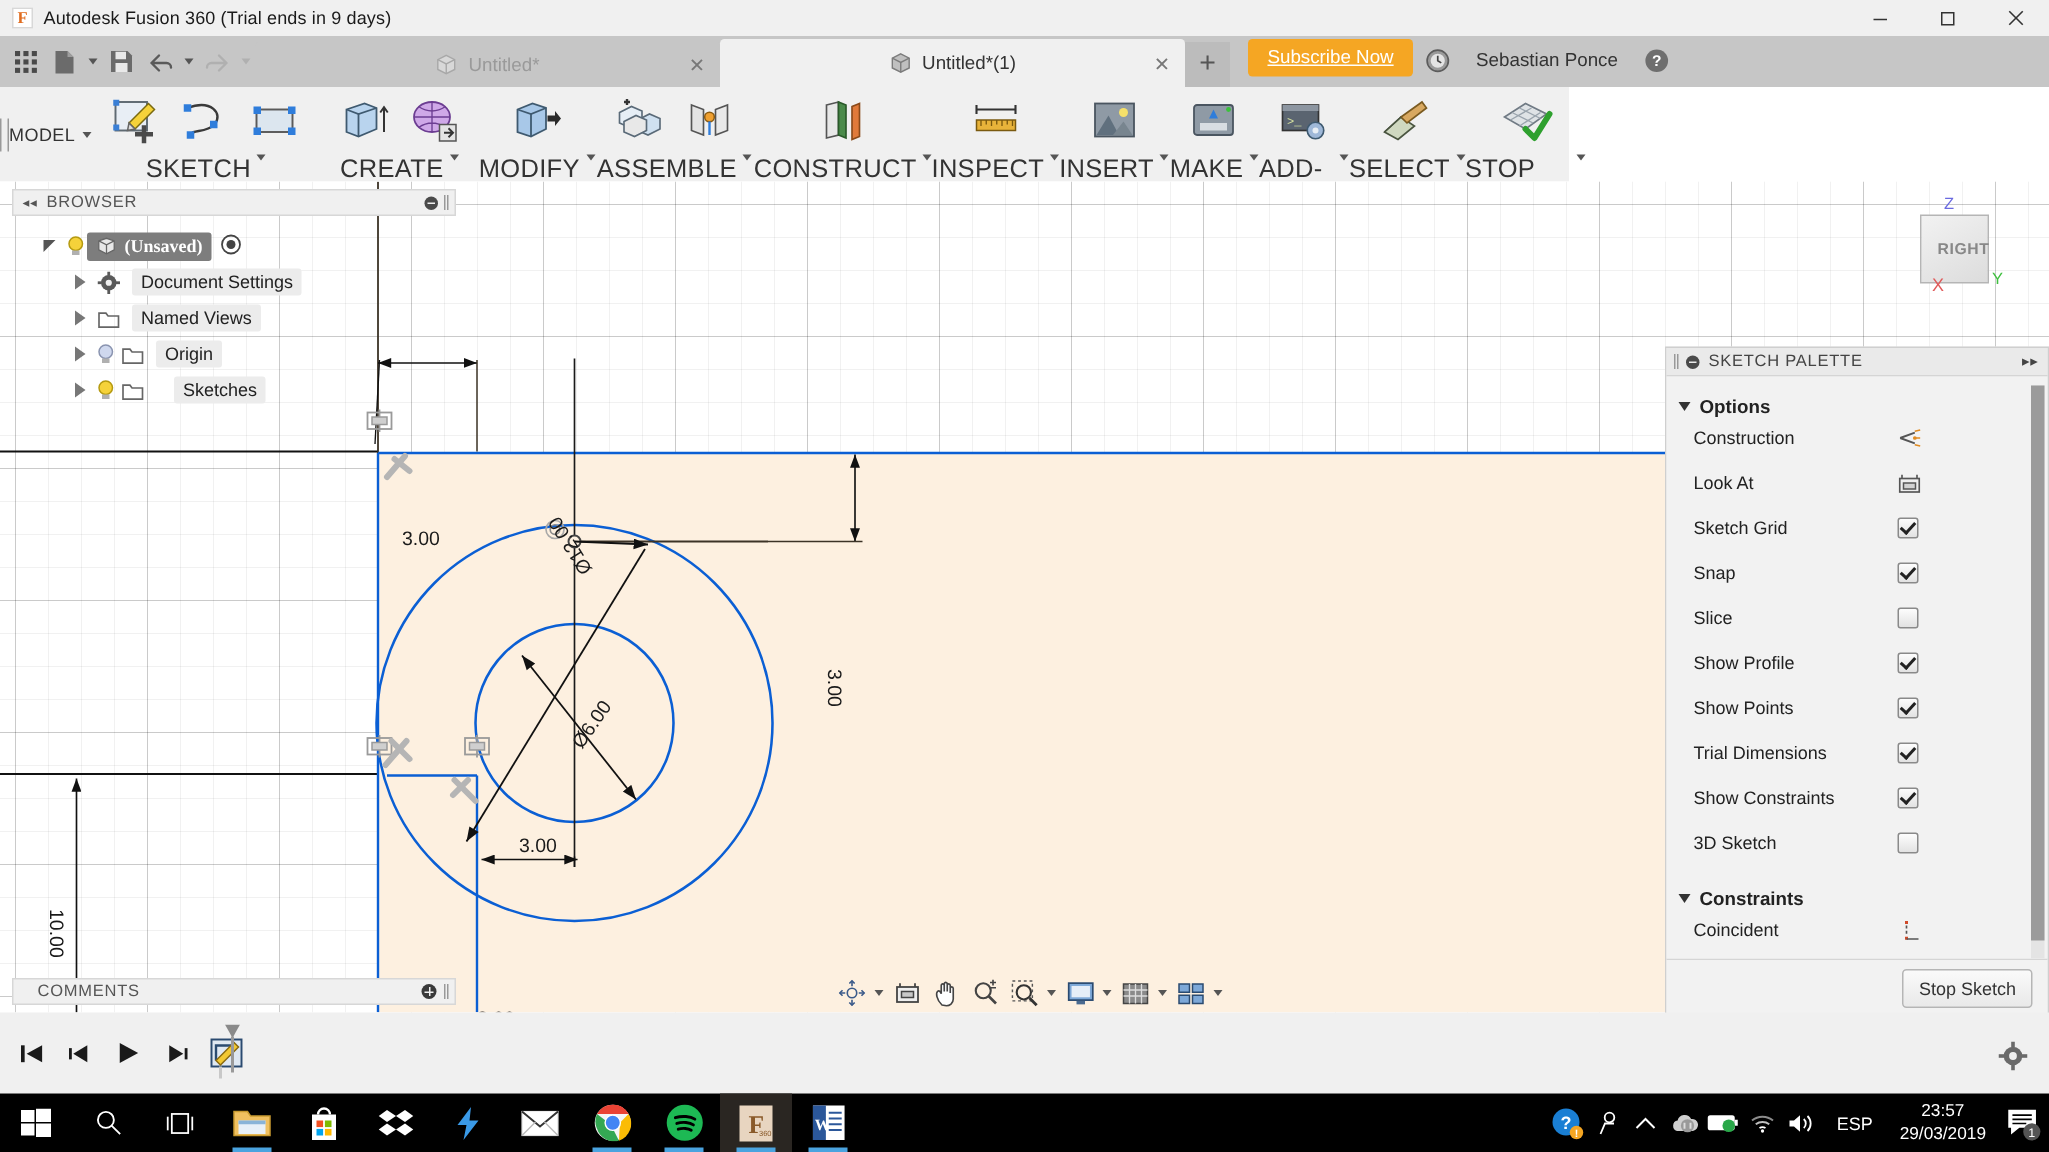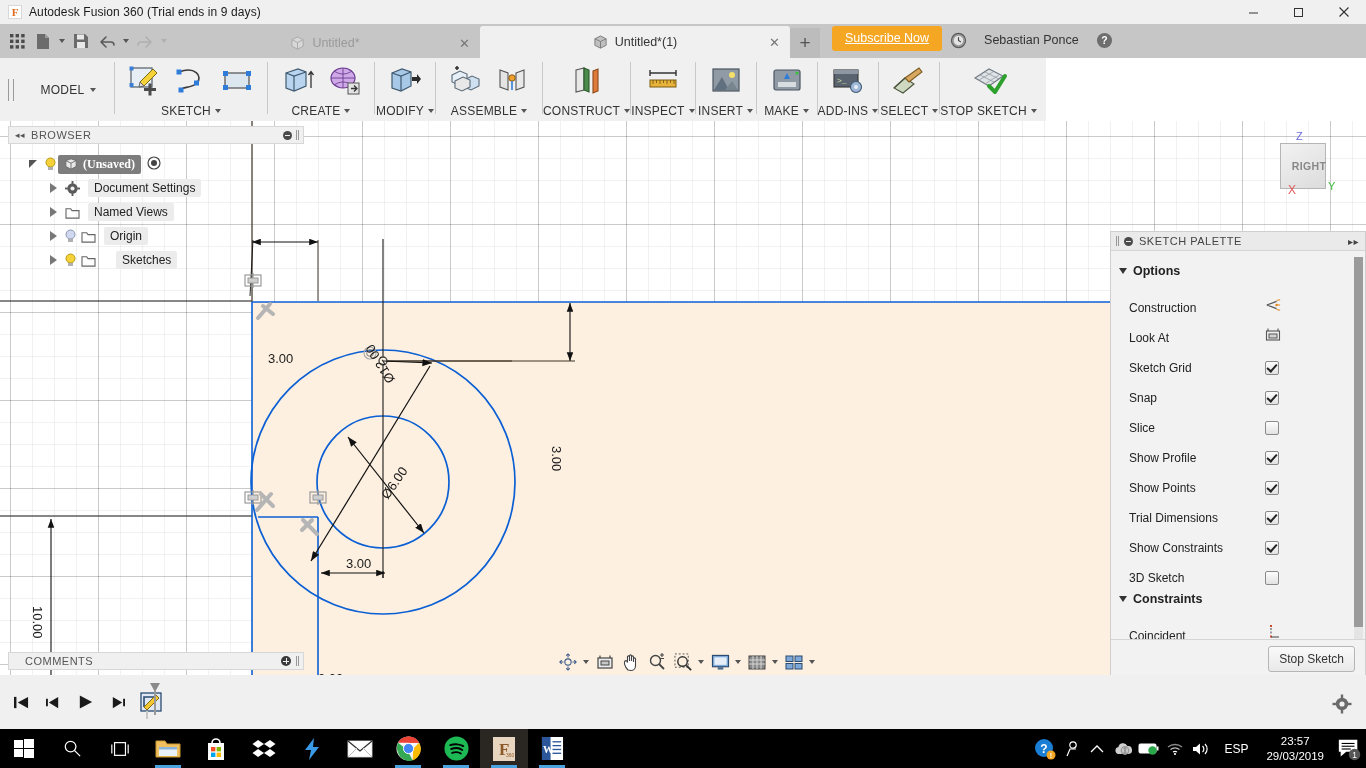--- a/index.html
+++ b/index.html
@@ -72,21 +72,21 @@
   .grip-bars { width: 6px; height: 22px; border-left: 1px solid #9a9a9a; border-right: 1px solid #9a9a9a; }
   .rb-model {
     width: 92px; height: 63px; display: flex; align-items: center; justify-content: center; gap: 5px;
     font-size: 12px; color: #333; letter-spacing: .3px;
   }
   .rb-sep { width: 1px; height: 52px; background: #c9c9c9; margin-top: 4px; }
   .rb-group { display: flex; flex-direction: column; align-items: center; height: 63px; position: relative; }
   .rb-icons { display: flex; align-items: center; height: 45px; padding: 0 8px; gap: 2px; }
   .rb-ico { width: 44px; height: 42px; display: flex; align-items: center; justify-content: center; }
   .rb-label {
-    font-size: 12px; color: #333; display: flex; align-items: center; gap: 4px;
+    font-size: 17px; color: #333; display: flex; align-items: flex-start; gap: 4px;
     height: 16px; letter-spacing: .2px;
   }
 
   
   .canvas {
     position: absolute; top: 121px; left: 0; width: 1366px; height: 554px;
     background: #ffffff; overflow: hidden;
   }
   .grid-minor, .grid-major { position: absolute; inset: 0; }
   .grid-minor {
@@ -163,21 +163,21 @@
   .ph-dot { width: 9px; height: 9px; border-radius: 50%; background: #4a4a4a; position: relative; margin-right: 6px;}
   .ph-dot::after { content:''; position:absolute; left:2px; top:4px; width:5px; height:1px; background:#eaeaea; }
   .ph-expand { margin-left: auto; padding-right: 6px; font-size: 10px; color: #444; }
   .pal-body { flex: 1; overflow: hidden; position: relative; background: #f2f2f2; padding-top: 6px;}
   .pal-sect {
     display: flex; align-items: center; gap: 6px; height: 28px; padding-left: 8px;
     font-size: 12.5px; font-weight: bold; color: #222;
   }
   .caret-sm { width:0;height:0;border-left:4.5px solid transparent;border-right:4.5px solid transparent;border-top:6px solid #333; }
   .pal-row {
-    display: flex; align-items: flex-end; height: 30px; padding-left: 18px;
+    display: flex; align-items: flex-start; height: 30px; padding-left: 18px;
     font-size: 12px; color: #222; gap: 24px;
   }
   .pal-row .pr-label { width: 112px; }
   .cbox {
     width: 14px; height: 14px; border: 1px solid #8a8a8a; border-radius: 2px;
     background: linear-gradient(#fdfdfd,#e2e2e2);
     display:flex; align-items:center; justify-content:center;
   }
   .cbox.on::after {
     content:''; width: 8px; height: 4px; border-left: 2px solid #222; border-bottom: 2px solid #222;

